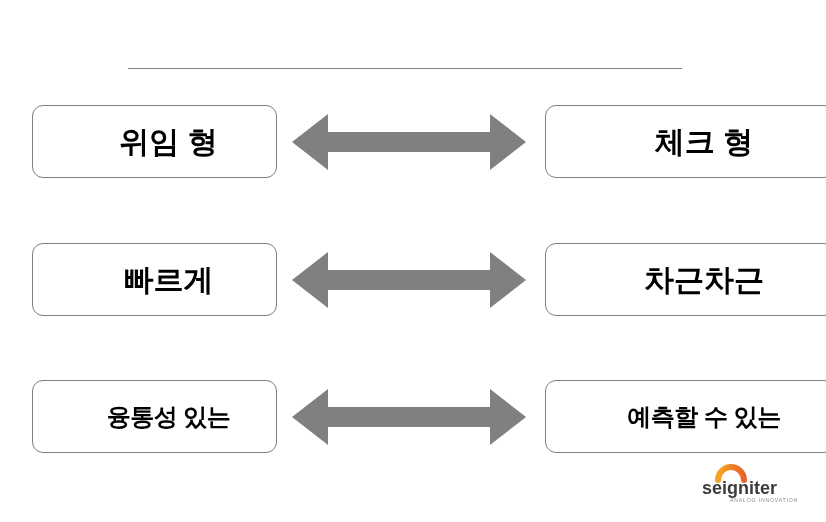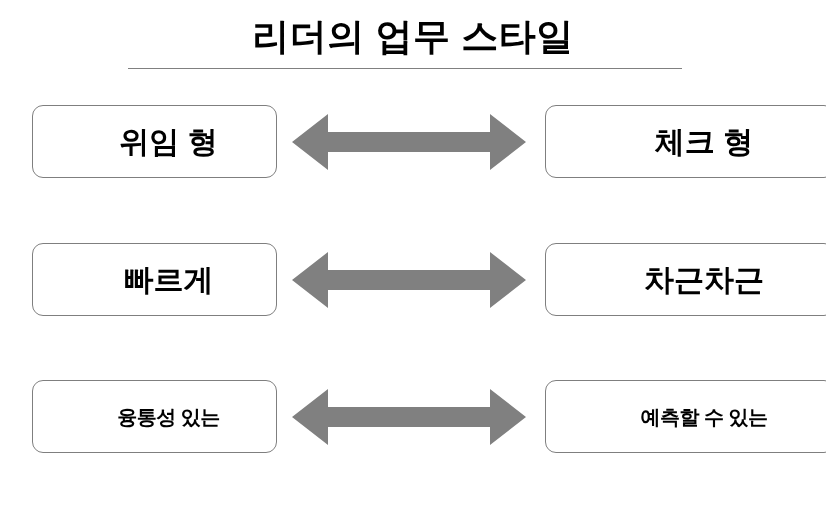--- a/index.html
+++ b/index.html
@@ -71,21 +71,21 @@
   .pill-left  { left: 32px;  width: 245px; }
   .pill-right { left: 545px; width: 290px; }
 
   .pill-label {
     font-size: 30px;
     font-weight: bold;
     color: #000000;
     white-space: nowrap;
     line-height: 1;
   }
-  .pill-label.tight { font-size: 20px; letter-spacing: -0.5px; }
+  .pill-label.tight { font-size: 24px; letter-spacing: -0.5px; }
 
   
   .arrow {
     position: absolute;
     left: 292px;
     top: 9px;
     width: 234px;
     height: 56px;
   }
   .arrow svg { display: block; width: 234px; height: 56px; }
@@ -98,21 +98,20 @@
     width: 106px;
     height: 44px;
   }
   .logo svg { display: block; width: 106px; height: 44px; }
 </style>
 </head>
 <body>
 
 <div class="slide">
 
-  <div class="title">리더의 업무 스타일</div>
   <div class="title-rule"></div>
 
   <div class="row row-1">
     <div class="pill pill-left">
       <span class="pill-label">위임 형</span>
     </div>
 
     <div class="arrow">
       <svg viewBox="0 0 234 56" xmlns="http://www.w3.org/2000/svg">
         <polygon points="0,28 36,0 36,18 198,18 198,0 234,28 198,56 198,38 36,38 36,56" fill="#808080"></polygon>
@@ -149,14 +148,27 @@
       <svg viewBox="0 0 234 56" xmlns="http://www.w3.org/2000/svg">
         <polygon points="0,28 36,0 36,18 198,18 198,0 234,28 198,56 198,38 36,38 36,56" fill="#808080"></polygon>
       </svg>
     </div>
 
     <div class="pill pill-right">
       <span class="pill-label tight">예측할 수 있는</span>
     </div>
   </div>
 
+  <div class="logo">
+    <svg viewBox="0 0 106 44" xmlns="http://www.w3.org/2000/svg">
+      <defs>
+        <linearGradient id="arcgrad" x1="0" y1="0" x2="1" y2="0">
+          <stop offset="0%" stop-color="#F5A623"></stop>
+          <stop offset="100%" stop-color="#E8622A"></stop>
+        </linearGradient>
+      </defs>
+      <path d="M18 18 A13 13 0 0 1 44 18" fill="none" stroke="url(#arcgrad)" stroke-width="6" stroke-linecap="round"></path>
+      <text x="2" y="32" font-family="'Liberation Sans', sans-serif" font-size="18" font-weight="bold" fill="#3C3C3C">seigniter</text>
+      <text x="30" y="40" font-family="'Liberation Sans', sans-serif" font-size="5.2" letter-spacing="0.8" fill="#8C8C8C">ANALOG INNOVATION</text>
+    </svg>
+  </div>
 
 </div>
 
 </body></html>

